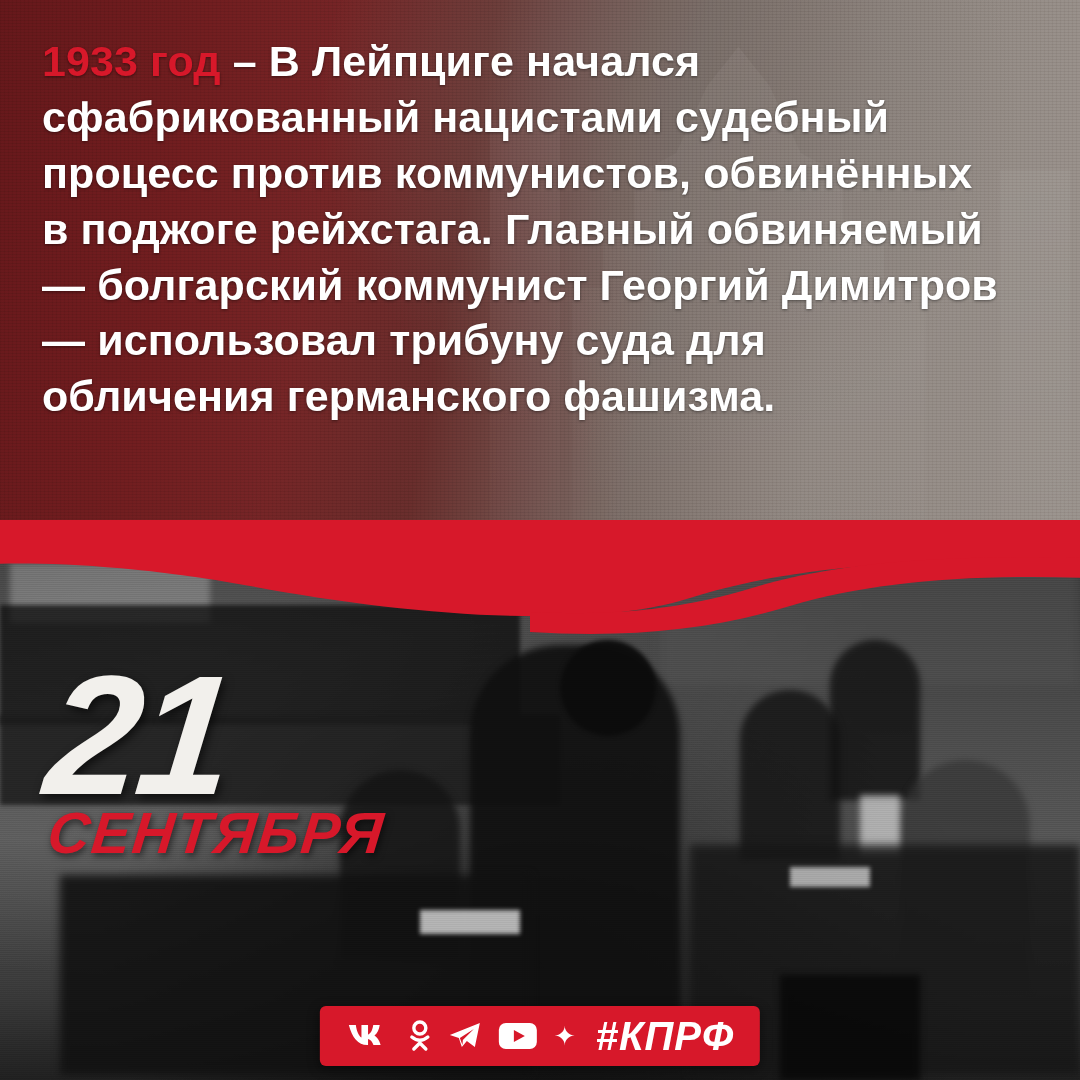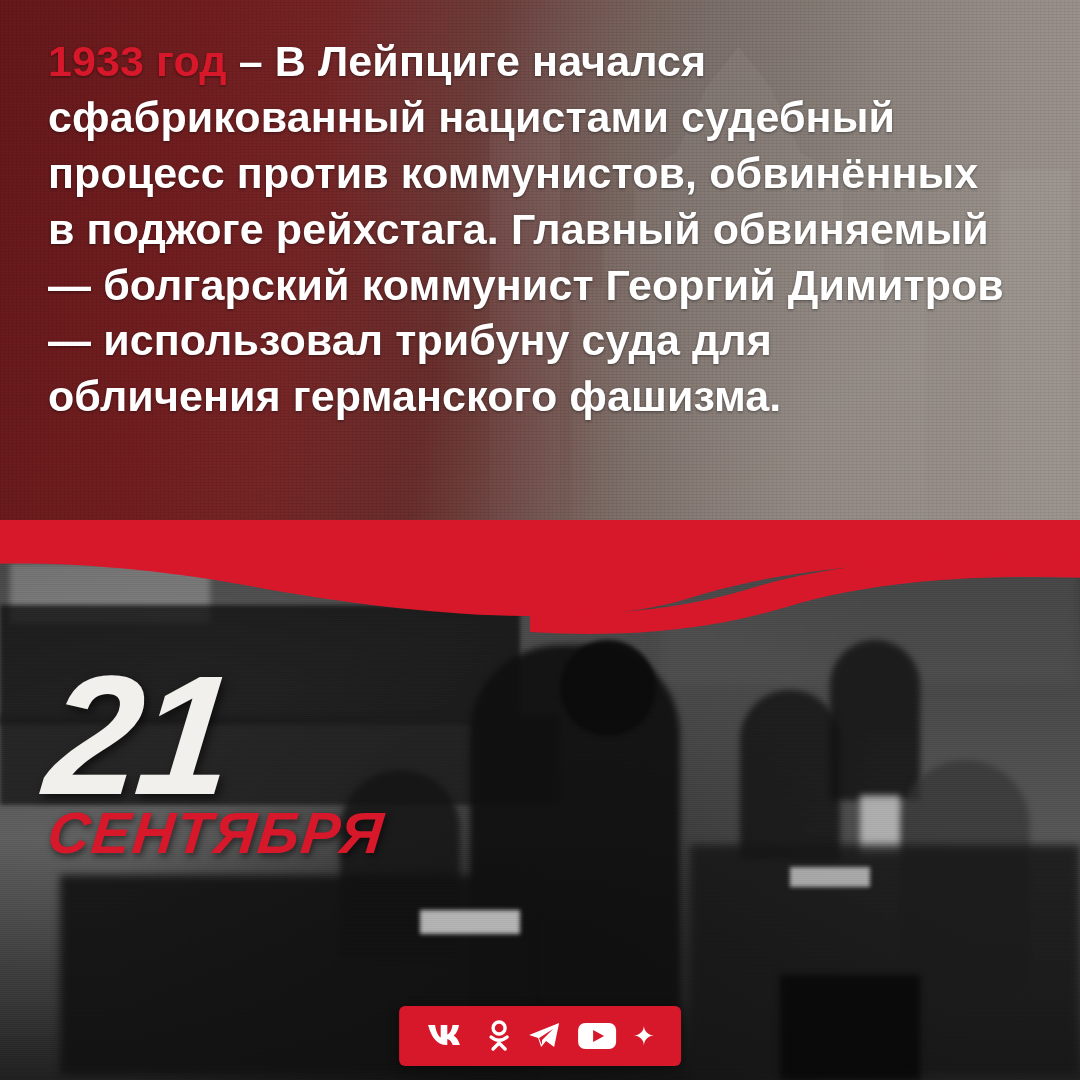--- a/index.html
+++ b/index.html
@@ -56,21 +56,21 @@
     background-image:
       repeating-linear-gradient(0deg, rgba(0,0,0,0.05) 0 1px, rgba(255,255,255,0.02) 1px 3px),
       repeating-linear-gradient(90deg, rgba(0,0,0,0.035) 0 1px, rgba(255,255,255,0.015) 1px 4px);
     mix-blend-mode: overlay;
     pointer-events: none;
   }
 
   
   .headline {
     position: absolute;
-    left: 48px;
+    left: 42px;
     top: 34px;
     width: 965px;
     color: #ffffff;
     font-size: 43px;
     line-height: 1.30;
     font-weight: 700;
     letter-spacing: 0.1px;
     text-shadow: 0 1px 3px rgba(0,0,0,0.45);
   }
   .headline .year {
@@ -261,15 +261,16 @@
 
     <span class="icon">
       <svg width="40" height="30" viewBox="0 0 40 30" fill="currentColor">
         <rect x="1" y="2" width="38" height="26" rx="7" fill="currentColor"></rect>
         <path d="M16 9l11 6-11 6z" fill="#d7182a"></path>
       </svg>
     </span>
 
     <span class="icon sep-star">✦</span>
 
+    <span class="hashtag">#КПРФ</span>
   </div>
 
 </div>
 
 </body></html>

